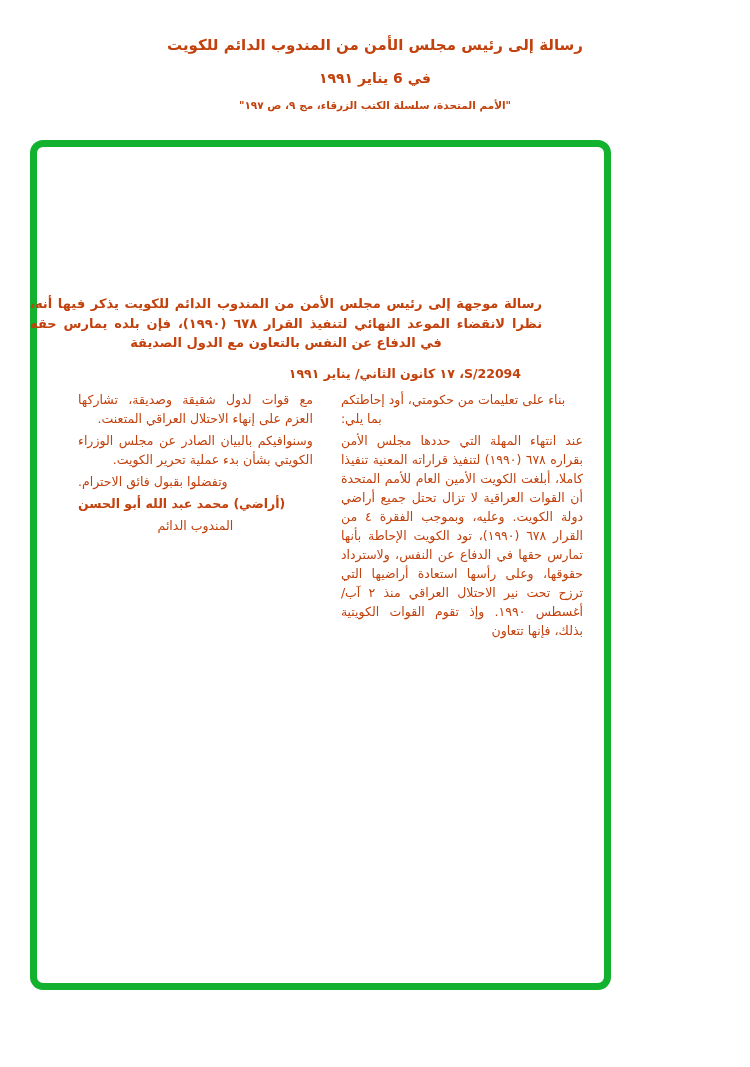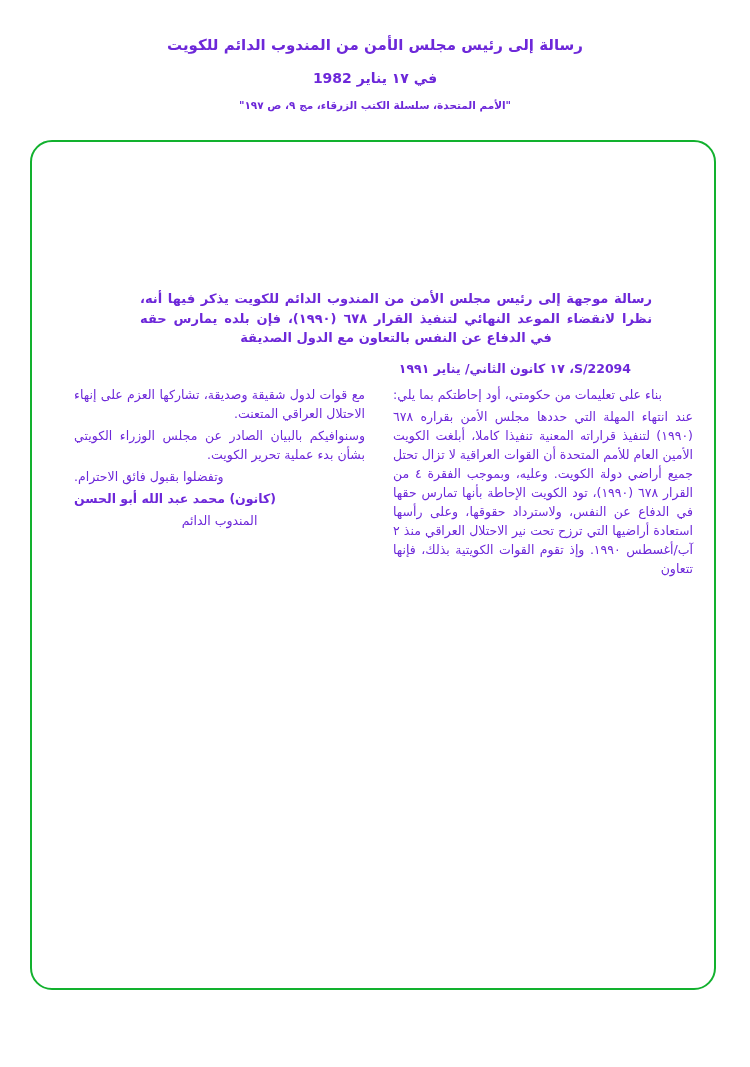--- a/index.html
+++ b/index.html
@@ -3,21 +3,21 @@
 <meta charset="utf-8">
 <style>
   * { margin: 0; padding: 0; box-sizing: border-box; }
   html, body { background: #ffffff; }
   .page {
     position: relative;
     width: 750px;
     height: 1067px;
     background: #ffffff;
     font-family: "DejaVu Sans", sans-serif;
-    color: #6d28d9;
+    color: #c2410c;
     overflow: hidden;
   }
 
   
   .page-header {
     position: absolute;
     top: 36px;
     left: 0;
     right: 0;
     text-align: center;
@@ -25,24 +25,24 @@
   }
   .hdr-line1 { font-size: 15px; font-weight: bold; letter-spacing: 0.2px; }
   .hdr-line2 { font-size: 14px; font-weight: bold; margin-top: 16px; }
   .hdr-line3 { font-size: 10.5px; font-weight: bold; margin-top: 13px; }
 
   
   .doc-frame {
     position: absolute;
     left: 30px;
     top: 140px;
-    width: 686px;
+    width: 581px;
     height: 850px;
-    border: 2px solid #0f766e;
-    border-radius: 22px;
+    border: 7px solid #0f766e;
+    border-radius: 13px;
     background: #ffffff;
   }
 
   
   .doc-heading {
     position: absolute;
     top: 147px;
     right: 62px;
     width: 512px;
     direction: rtl;
@@ -69,61 +69,61 @@
     position: absolute;
     top: 243px;
     right: 21px;
     left: 33px;
     display: flex;
     direction: rtl;
     gap: 28px;
   }
   .col { direction: rtl; font-size: 12.5px; line-height: 19px; text-align: justify; }
   .col-right { width: 300px; }
-  .col-left  { width: 291px; }
+  .col-left  { width: 291px; margin-left: 8px; }
   .col p { margin-bottom: 3px; }
   .p-oneline { text-align: left; }
   .signature-name {
     font-weight: bold;
     text-align: left;
     margin-top: 3px;
   }
   .signature-title {
     text-align: center;
     margin-top: 1px;
   }
 </style>
 </head>
 <body>
 
 <div class="page">
 
   <div class="page-header">
     <div class="hdr-line1">رسالة إلى رئيس مجلس الأمن من المندوب الدائم للكويت</div>
-    <div class="hdr-line2">في ١٧ يناير 1982</div>
+    <div class="hdr-line2">في 6 يناير ١٩٩١</div>
     <div class="hdr-line3">"الأمم المتحدة، سلسلة الكتب الزرقاء، مج ٩، ص ١٩٧"</div>
   </div>
 
   <div class="doc-frame" style="border-color: rgb(18, 177, 46);">
 
     <div class="doc-heading">رسالة موجهة إلى رئيس مجلس الأمن من المندوب الدائم للكويت يذكر فيها أنه، نظرا لانقضاء الموعد النهائي لتنفيذ القرار ٦٧٨ (١٩٩٠)، فإن بلده يمارس حقه في الدفاع عن النفس بالتعاون مع الدول الصديقة</div>
 
     <div class="doc-ref">S/22094، ١٧ كانون الثاني/ يناير ١٩٩١</div>
 
     <div class="doc-columns">
 
       <div class="col col-right">
         <p class="p-oneline">بناء على تعليمات من حكومتي، أود إحاطتكم بما يلي:</p>
         <p>عند انتهاء المهلة التي حددها مجلس الأمن بقراره ٦٧٨ (١٩٩٠) لتنفيذ قراراته المعنية تنفيذا كاملا، أبلغت الكويت الأمين العام للأمم المتحدة أن القوات العراقية لا تزال تحتل جميع أراضي دولة الكويت. وعليه، وبموجب الفقرة ٤ من القرار ٦٧٨ (١٩٩٠)، تود الكويت الإحاطة بأنها تمارس حقها في الدفاع عن النفس، ولاسترداد حقوقها، وعلى رأسها استعادة أراضيها التي ترزح تحت نير الاحتلال العراقي منذ ٢ آب/أغسطس ١٩٩٠. وإذ تقوم القوات الكويتية بذلك، فإنها تتعاون</p>
       </div>
 
       <div class="col col-left">
         <p>مع قوات لدول شقيقة وصديقة، تشاركها العزم على إنهاء الاحتلال العراقي المتعنت.</p>
         <p>وسنوافيكم بالبيان الصادر عن مجلس الوزراء الكويتي بشأن بدء عملية تحرير الكويت.</p>
         <p class="p-oneline">وتفضلوا بقبول فائق الاحترام.</p>
-        <p class="signature-name">(كانون) محمد عبد الله أبو الحسن</p>
+        <p class="signature-name">(أراضي) محمد عبد الله أبو الحسن</p>
         <p class="signature-title">المندوب الدائم</p>
       </div>
 
     </div>
   </div>
 
 </div>
 
 </body></html>

